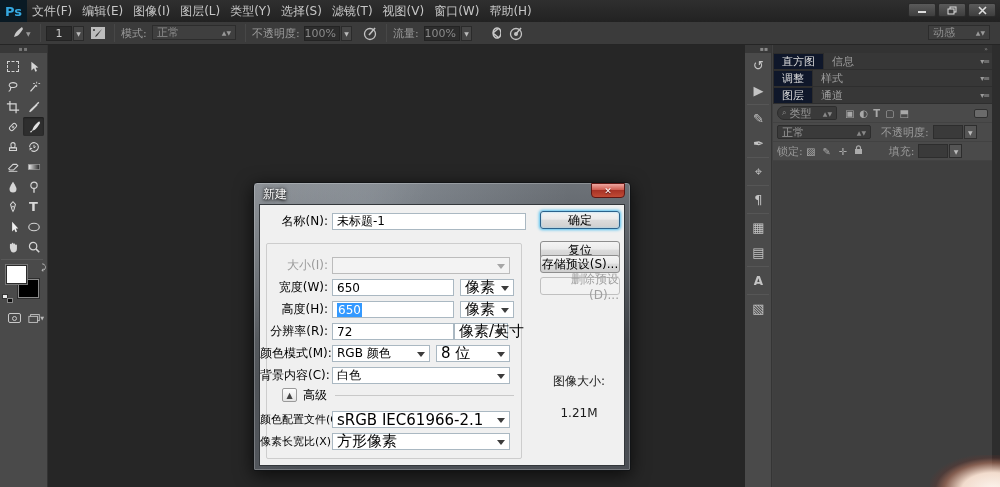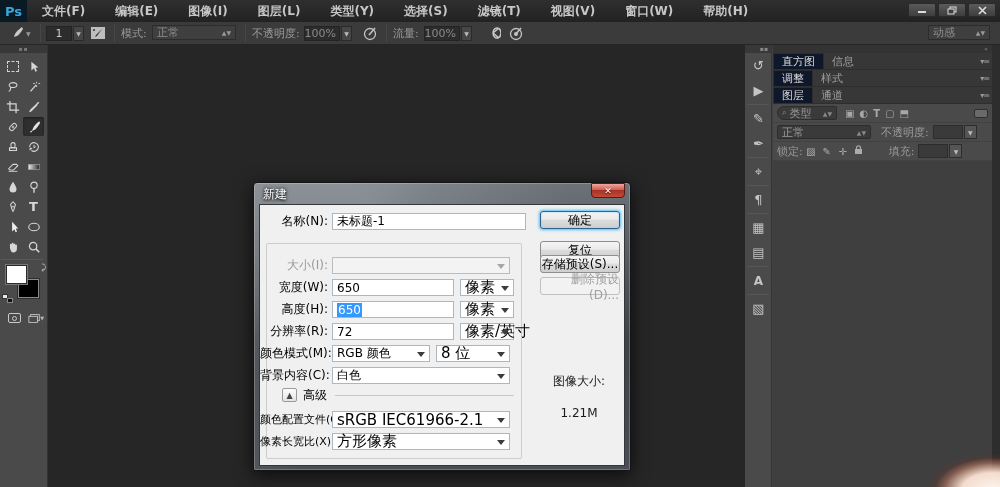--- a/index.html
+++ b/index.html
@@ -3,21 +3,21 @@
 <meta charset="utf-8">
 <style>
   * { box-sizing: border-box; margin: 0; padding: 0; }
   body { font-family: "DejaVu Sans", sans-serif; }
   .screen { position: relative; width: 1000px; height: 487px; background: #262626; overflow: hidden; font-size: 12px; }
 
   
   .menubar { position: absolute; left:0; top:0; width:1000px; height:22px; background: linear-gradient(#2f2f2f,#222); display:flex; align-items:center; color:#c7c7c7; }
   .pslogo { width:27px; height:22px; background:#0a1a24; color:#35a8e0; font-weight:bold; font-size:13px; display:flex; align-items:center; justify-content:center; }
   .menus { display:flex; height:100%; align-items:center; }
-  .menu-item { padding:0 15px; font-size:12px; line-height:22px; cursor:default;font-weight:bold; }
+  .menu-item { padding:0 5px; font-size:12px; line-height:22px; cursor:default; }
   .winctrl { position:absolute; right:4px; top:3px; display:flex; gap:2px; }
   .winbtn { width:28px; height:14px; background:linear-gradient(#5a5a5a,#3e3e3e); border:1px solid #2a2a2a; border-radius:2px; display:flex; align-items:center; justify-content:center; color:#ddd; }
   .winbtn svg { display:block; }
 
   
   .optionsbar { position:absolute; left:0; top:22px; width:1000px; height:23px; background:#3b3b3b; border-bottom:1px solid #252525; color:#9b9b9b; font-size:11px; }
   .ob { position:absolute; top:0; height:22px; display:flex; align-items:center; }
   .ob-sep { position:absolute; top:2px; width:1px; height:18px; background:#2d2d2d; border-right:1px solid #474747; }
   .ob-box { background:#2c2c2c; border:1px solid #232323; height:15px; display:flex; align-items:center; justify-content:flex-end; padding:0 3px; color:#8a8a8a; }
   .ob-arrbtn { width:11px; height:15px; background:#464646; border:1px solid #2a2a2a; display:flex; align-items:center; justify-content:center; color:#bbb; font-size:6px; margin-left:1px; }
@@ -486,21 +486,21 @@
             <span>像素</span>
             <span class="arr"></span>
           </div>
       </div>
 
       <div class="drow" style="top:118px">
         <span class="dlabel">分辨率(R):</span>
         <div class="tinput" style="width:122px">
             <span>72</span>
           </div>
-        <div class="dd small" style="width:54px;margin-left:6px;padding-right:19px">
+        <div class="dd small" style="width:54px;padding-right:19px">
             <span>像素/英寸</span>
             <span class="arr"></span>
           </div>
       </div>
 
       <div class="drow" style="top:140px">
         <span class="dlabel">颜色模式(M):</span>
         <div class="dd" style="width:98px">
             <span>RGB 颜色</span>
             <span class="arr"></span>

